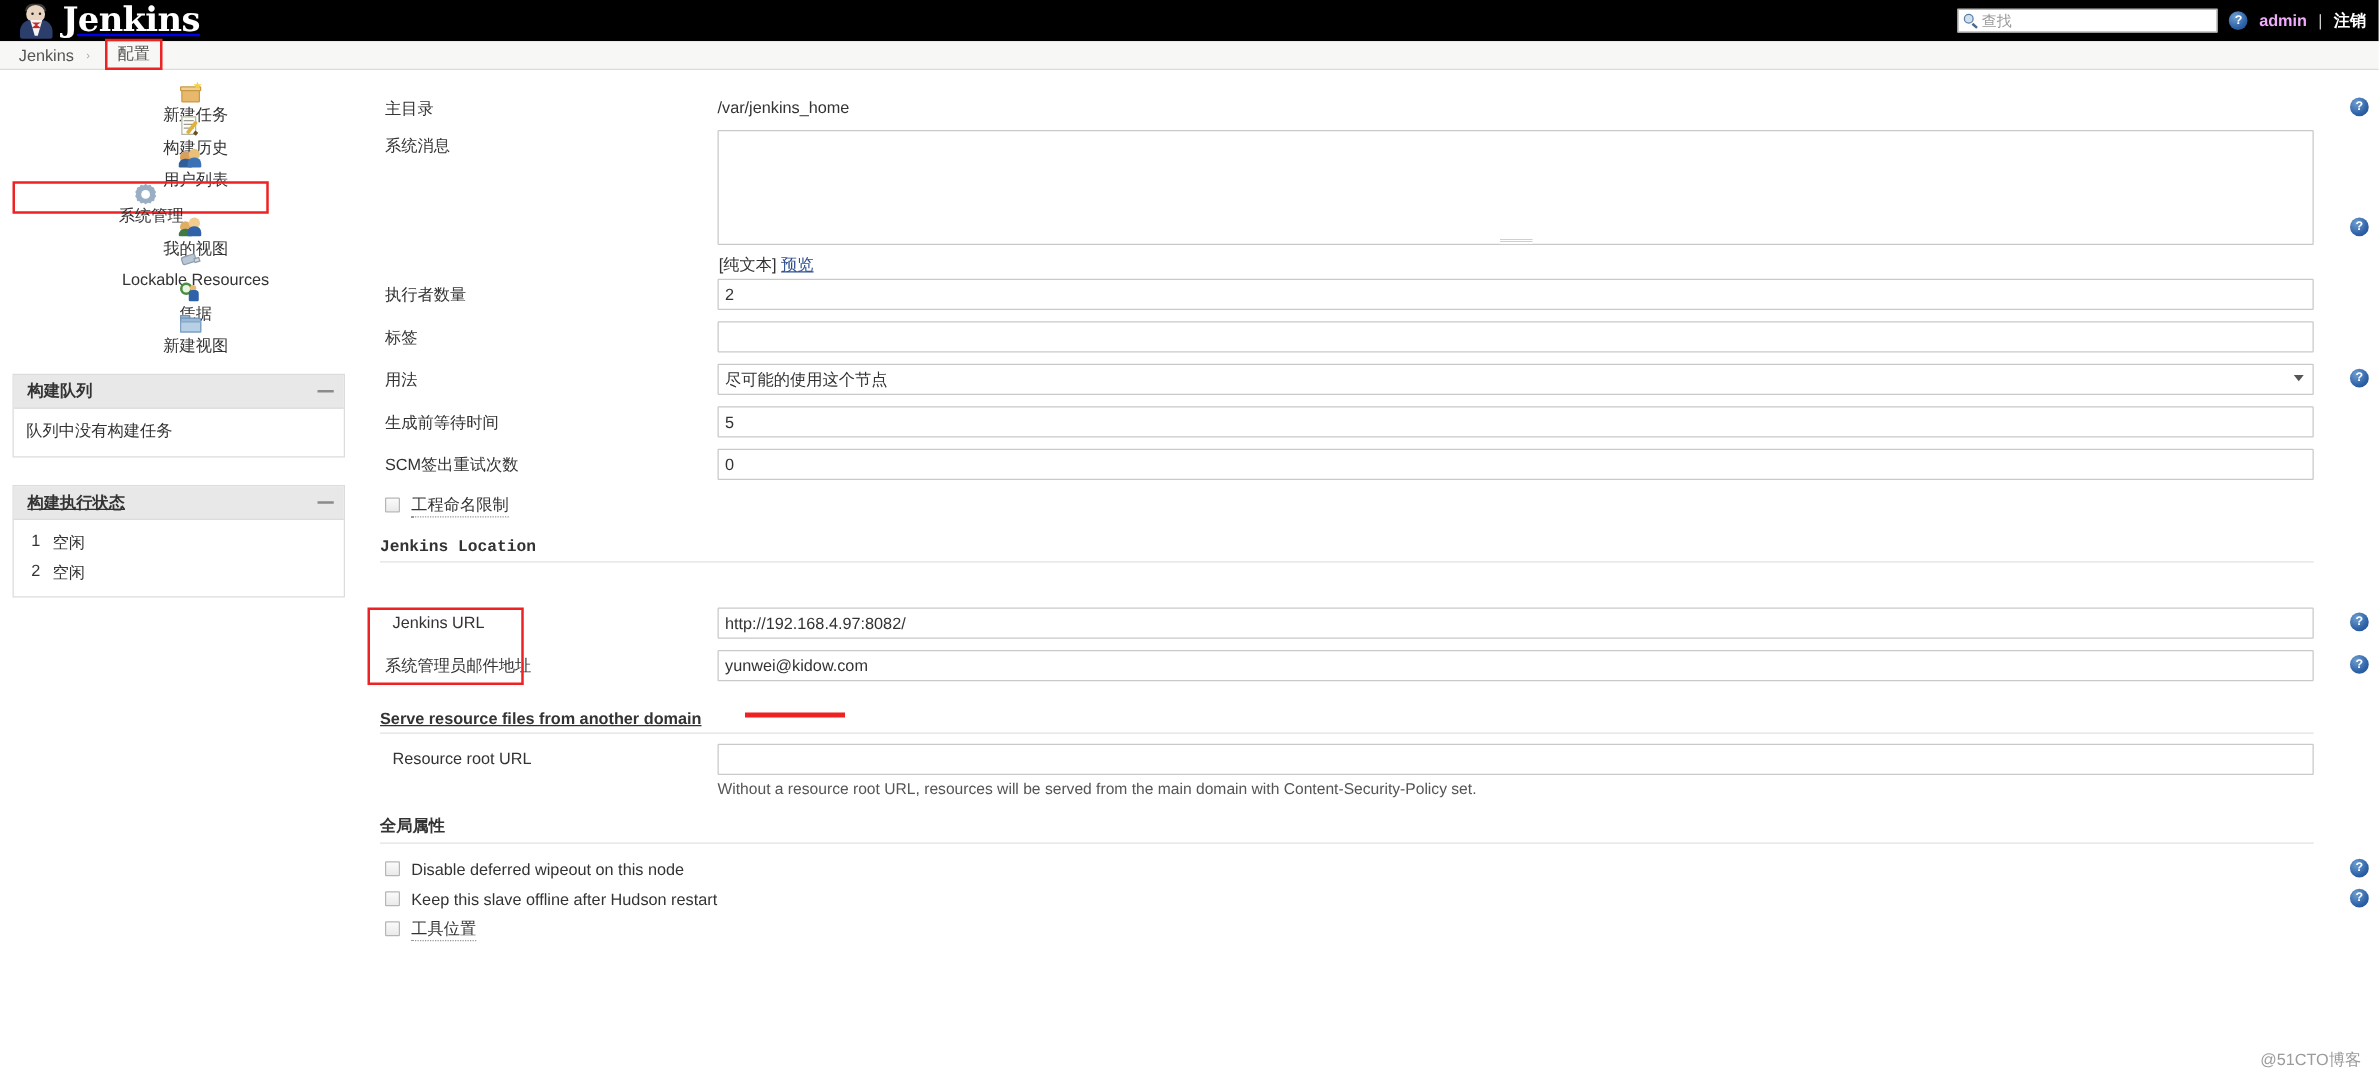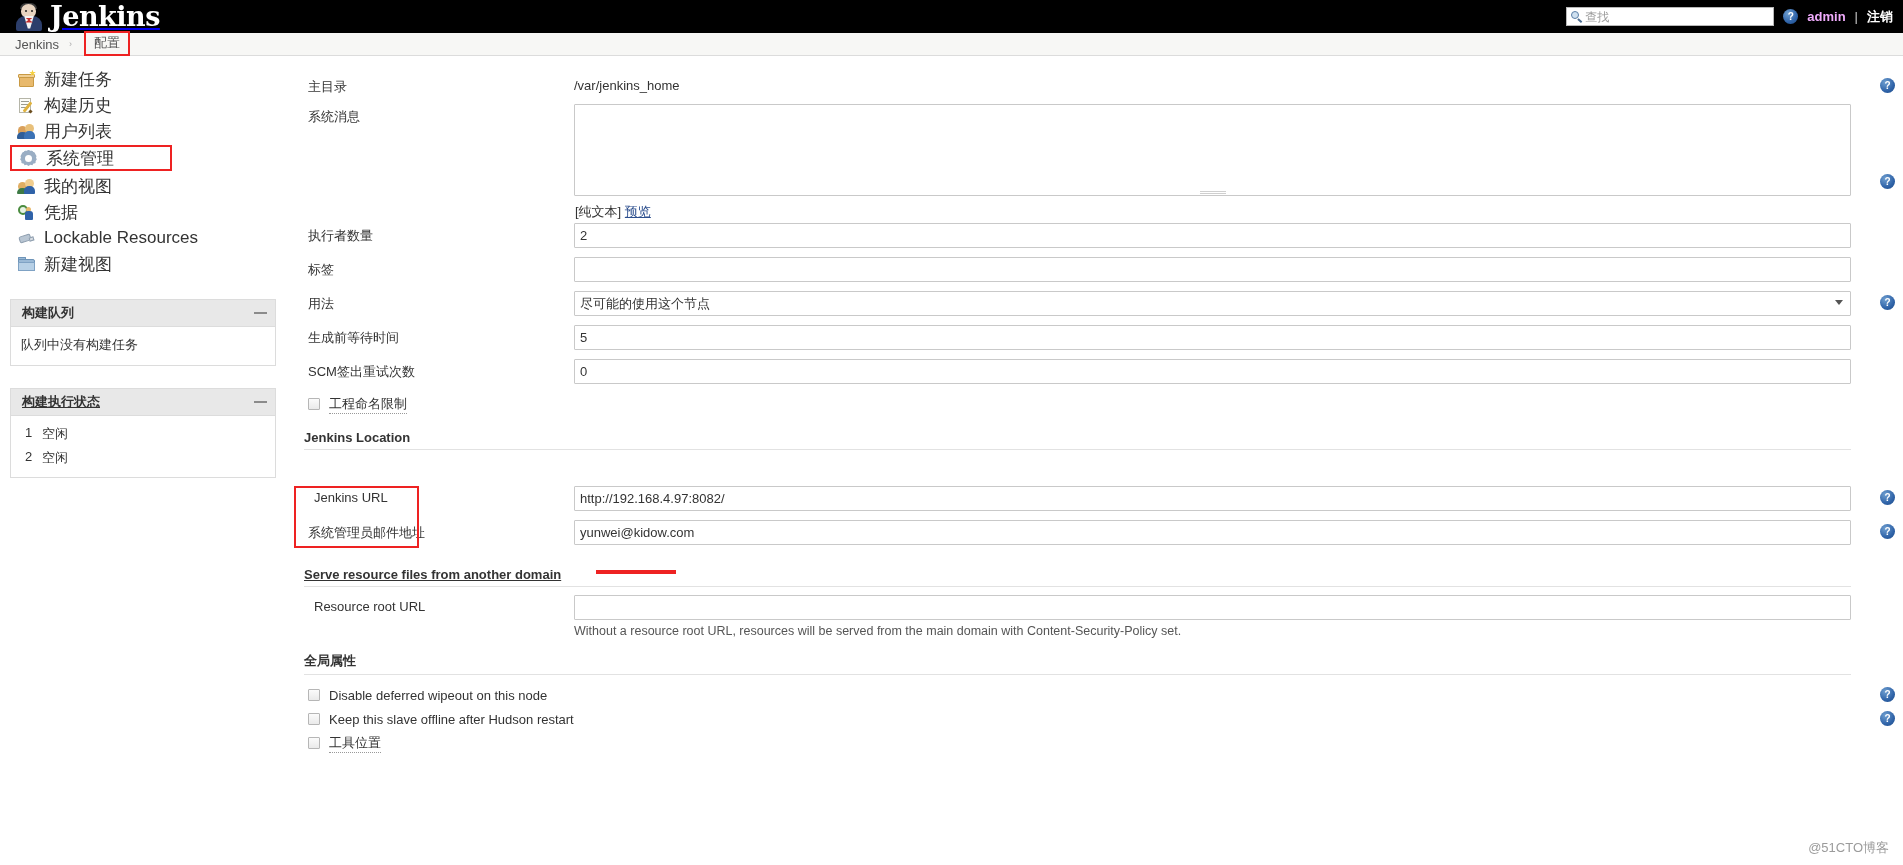--- a/index.html
+++ b/index.html
@@ -192,30 +192,31 @@
     padding: 10px 0 0 10px;
     background: #ffffff;
     position: relative;
   }
   .side-list { list-style: none; margin: 0; padding: 0; }
   .side-item {
     display: flex;
     align-items: center;
     height: 26px;
     padding-left: 8px;
-    font-size: 17px;
+    font-size: 13px;
     color: #333;
     text-decoration: none;
     cursor: pointer;
     position: relative;
+    flex-direction: column;
   }
   .side-item .label { margin-left: 9px; color: #333; }
   .side-item.boxed {
     border: 2px solid #ee2222;
-    width: 162px;
+    width: 205px;
     height: 26px;
     margin: 1px 0 2px 0;
   }
   .sicon {
     width: 17px; height: 17px;
     position: relative;
     flex: 0 0 auto;
   }
 
   
@@ -569,37 +570,37 @@
               <span class="b1"></span>
               <span class="p2"></span>
               <span class="b2"></span>
         </span>
         <span class="label">我的视图</span>
       </a>
         </li>
 
       <li>
           <a class="side-item" href="#">
+        <span class="sicon ic-lock">
+          <span class="body"></span>
+              <span class="tipm"></span>
+        </span>
+        <span class="label">Lockable Resources</span>
+      </a>
+        </li>
+
+      <li>
+          <a class="side-item" href="#">
         <span class="sicon ic-cred">
           <span class="glass"></span>
               <span class="handle"></span>
               <span class="head"></span>
               <span class="body2"></span>
         </span>
         <span class="label">凭据</span>
-      </a>
-        </li>
-
-      <li>
-          <a class="side-item" href="#">
-        <span class="sicon ic-lock">
-          <span class="body"></span>
-              <span class="tipm"></span>
-        </span>
-        <span class="label">Lockable Resources</span>
       </a>
         </li>
 
       <li>
           <a class="side-item" href="#">
         <span class="sicon ic-folder">
           <span class="tab"></span>
               <span class="back"></span>
               <span class="front"></span>
         </span>
@@ -700,21 +701,21 @@
       <div class="fctrl">
         <input class="txt" type="text" value="0" style="">
       </div>
     </div>
 
     <div class="cbrow">
       <span class="cbox"></span>
       <span class="cblabel dotted">工程命名限制</span>
     </div>
 
-    <div class="section-head" style="margin-top:14px;">Jenkins Location</div>
+    <div class="section-head" style="margin-top:14px;font-family:Liberation Mono, monospace;">Jenkins Location</div>
     <div class="section-rule"></div>
 
     <div class="frow" style="margin-bottom:9px;margin-top:36px;">
       <div class="flabel" style="padding-left:28px;">Jenkins URL</div>
       <div class="fctrl">
         <input class="txt" type="text" value="http://192.168.4.97:8082/" style="">
         <span class="help-icon help-side">?</span>
       </div>
     </div>
 

